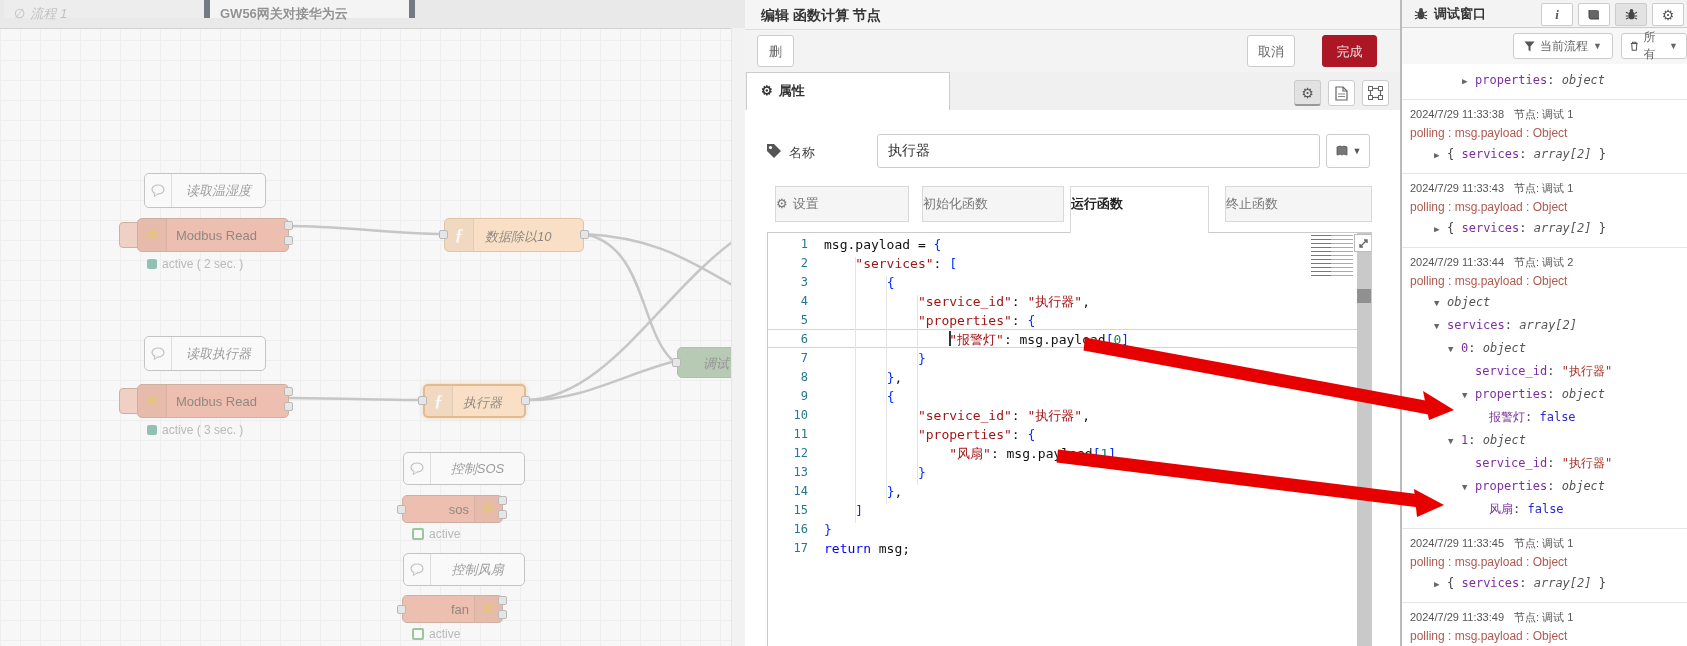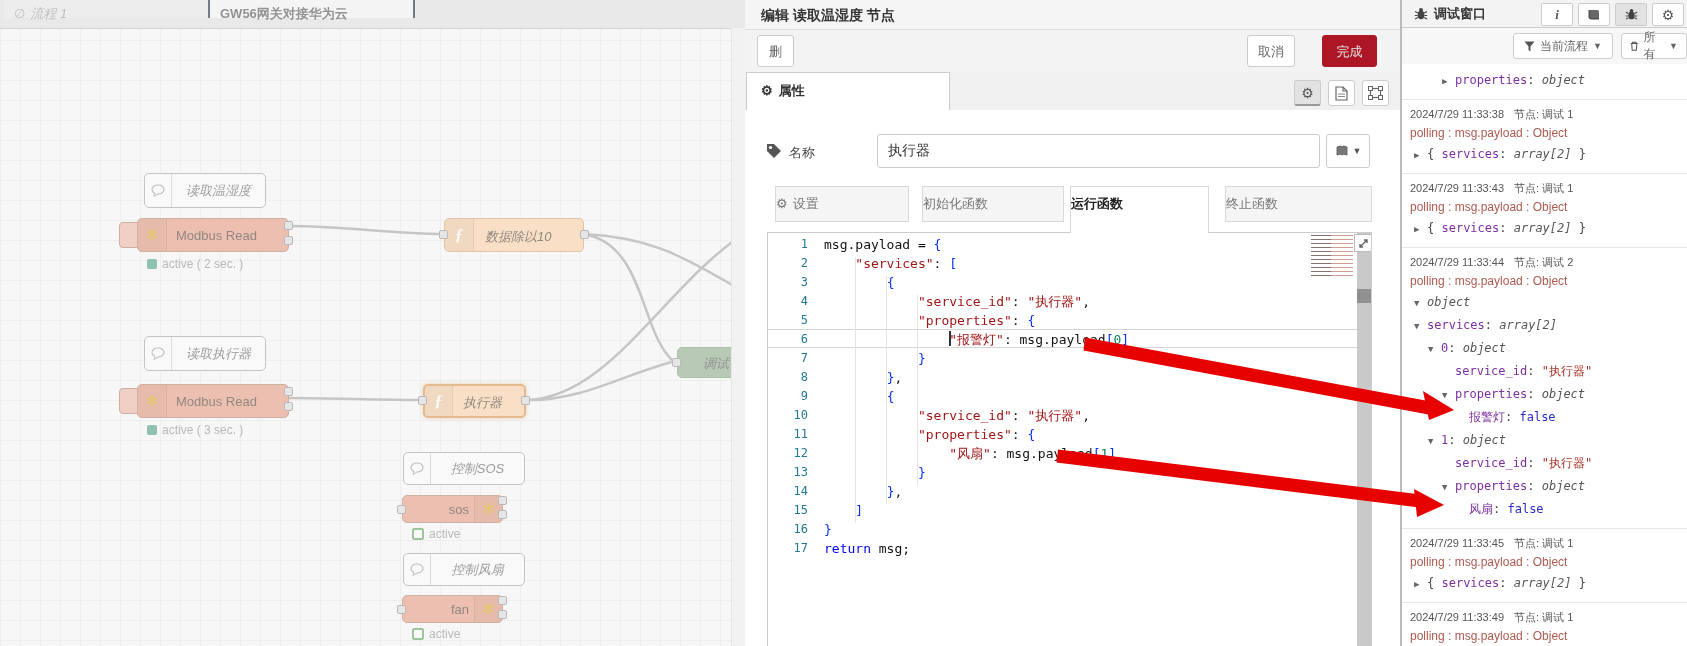--- a/index.html
+++ b/index.html
@@ -4,21 +4,21 @@
 <style>
   html,body{margin:0;padding:0;background:#888;}
   #app{position:relative;width:1687px;height:646px;background:#fff;overflow:hidden;
        font-family:"Liberation Sans",sans-serif;-webkit-font-smoothing:antialiased;}
   .abs{position:absolute;}
   
   #canvas{left:0;top:0;width:745px;height:646px;background:#fbfbfb;
     background-image:linear-gradient(#ececec 1px,transparent 1px),linear-gradient(90deg,#ececec 1px,transparent 1px);
     background-size:20px 20px;}
   #flow-tabbar{left:0;top:0;width:745px;height:28px;background:#e2e2e2;border-bottom:1px solid #bbb;z-index:3;}
-  .flow-tab{position:absolute;top:0;height:18px;border-right:2px solid #0f172a;background:#e9e9e9;
+  .flow-tab{position:absolute;top:0;height:18px;border-right:6px solid #0f172a;background:#e9e9e9;
     color:#999;font-size:13px;line-height:27px;padding-left:10px;box-sizing:border-box;font-style:italic;}
   .flow-tab.active{background:#f6f6f6;color:#444;font-weight:bold;font-style:normal;}
   .flow-tab.plain{font-style:normal;}
   .nullicon{color:#999;font-style:normal;margin-right:5px;font-size:13px;}
   #dim{left:0;top:0;width:745px;height:646px;background:rgba(242,242,242,0.45);z-index:4;}
   #canvas-scroll{left:731px;top:28px;width:14px;height:618px;background:#f2f2f2;border-left:1px solid #ddd;z-index:3;}
   svg.wires{position:absolute;left:0;top:0;z-index:1;}
   .node{position:absolute;border:1px solid #b07a60;border-radius:5px;box-sizing:border-box;z-index:2;}
   .modbus{background:#e9967a;}
   .func{background:#fdd0a2;border-color:#cfa05f;}
@@ -88,21 +88,21 @@
      box-sizing:border-box;display:flex;align-items:center;justify-content:center;z-index:12;}
   .sb-ibtn.pressed{background:#e2e2e2;}
   #sb-toolbar{left:1402px;top:28px;width:285px;height:36px;background:#f7f7f7;border-bottom:1px solid #ddd;z-index:11;}
   .sb-btn{position:absolute;top:5px;height:26px;background:#fff;border:1px solid #ccc;border-radius:3px;box-sizing:border-box;
      font-size:12px;color:#666;display:flex;align-items:center;justify-content:center;gap:5px;padding:0 8px;}
   #debug-list{left:1402px;top:64px;width:285px;height:582px;background:#fff;overflow:hidden;z-index:11;font-size:12px;}
   .dmsg{border-bottom:1px solid #e6e6e6;padding:5px 6px 7px 6px;}
   .dmeta{font-size:11px;color:#555;margin:2px 0 4px 2px;}
   .dmeta .nodeid{margin-left:10px;}
   .dtopic{font-size:12px;color:#ad5a50;margin:0 0 3px 2px;}
-  .drow{font-family:"DejaVu Sans Mono",monospace;font-size:12px;line-height:22px;white-space:pre;color:#444;}
+  .drow{font-family:"DejaVu Sans Mono",monospace;font-size:12px;line-height:22px;white-space:pre;color:#444;margin-left:20px;}
   .caret{display:inline-block;width:13px;color:#666;font-size:9px;cursor:pointer;}
   .c-dkey{color:#7d2ea0;} .c-dstr{color:#a93226;} .c-dbool{color:#2929c8;}
   .c-dit{font-style:italic;color:#555;} .c-dp{color:#444;}
   
   #arrows{position:absolute;left:0;top:0;z-index:50;pointer-events:none;}
 </style>
 </head>
 <body>
 
 <div id="app">
@@ -241,21 +241,21 @@
       <span class="nullicon">∅</span><span>流程 1</span>
     </div>
     <div class="flow-tab active" style="left:210px;width:205px;">
       <span>GW56网关对接华为云</span>
     </div>
   </div>
   <div class="abs" id="canvas-scroll"></div>
   <div class="abs" id="dim"></div>
 
   <div class="abs" id="tray"></div>
-  <div class="abs" id="tray-header">编辑 读取温湿度 节点</div>
+  <div class="abs" id="tray-header">编辑 函数计算 节点</div>
   <div class="abs" id="tray-toolbar">
     <button class="btn" style="left:12px;top:5px;width:37px;">删除</button>
     <button class="btn" style="left:502px;top:5px;width:48px;">取消</button>
     <button class="btn red" style="left:577px;top:5px;width:55px;">完成</button>
   </div>
   <div class="abs" id="tray-tabs">
     <div id="tab-props">
       <span style="margin-right:6px;">⚙</span><span>属性</span>
     </div>
     <div class="mini-btn pressed" style="left:549px;">

